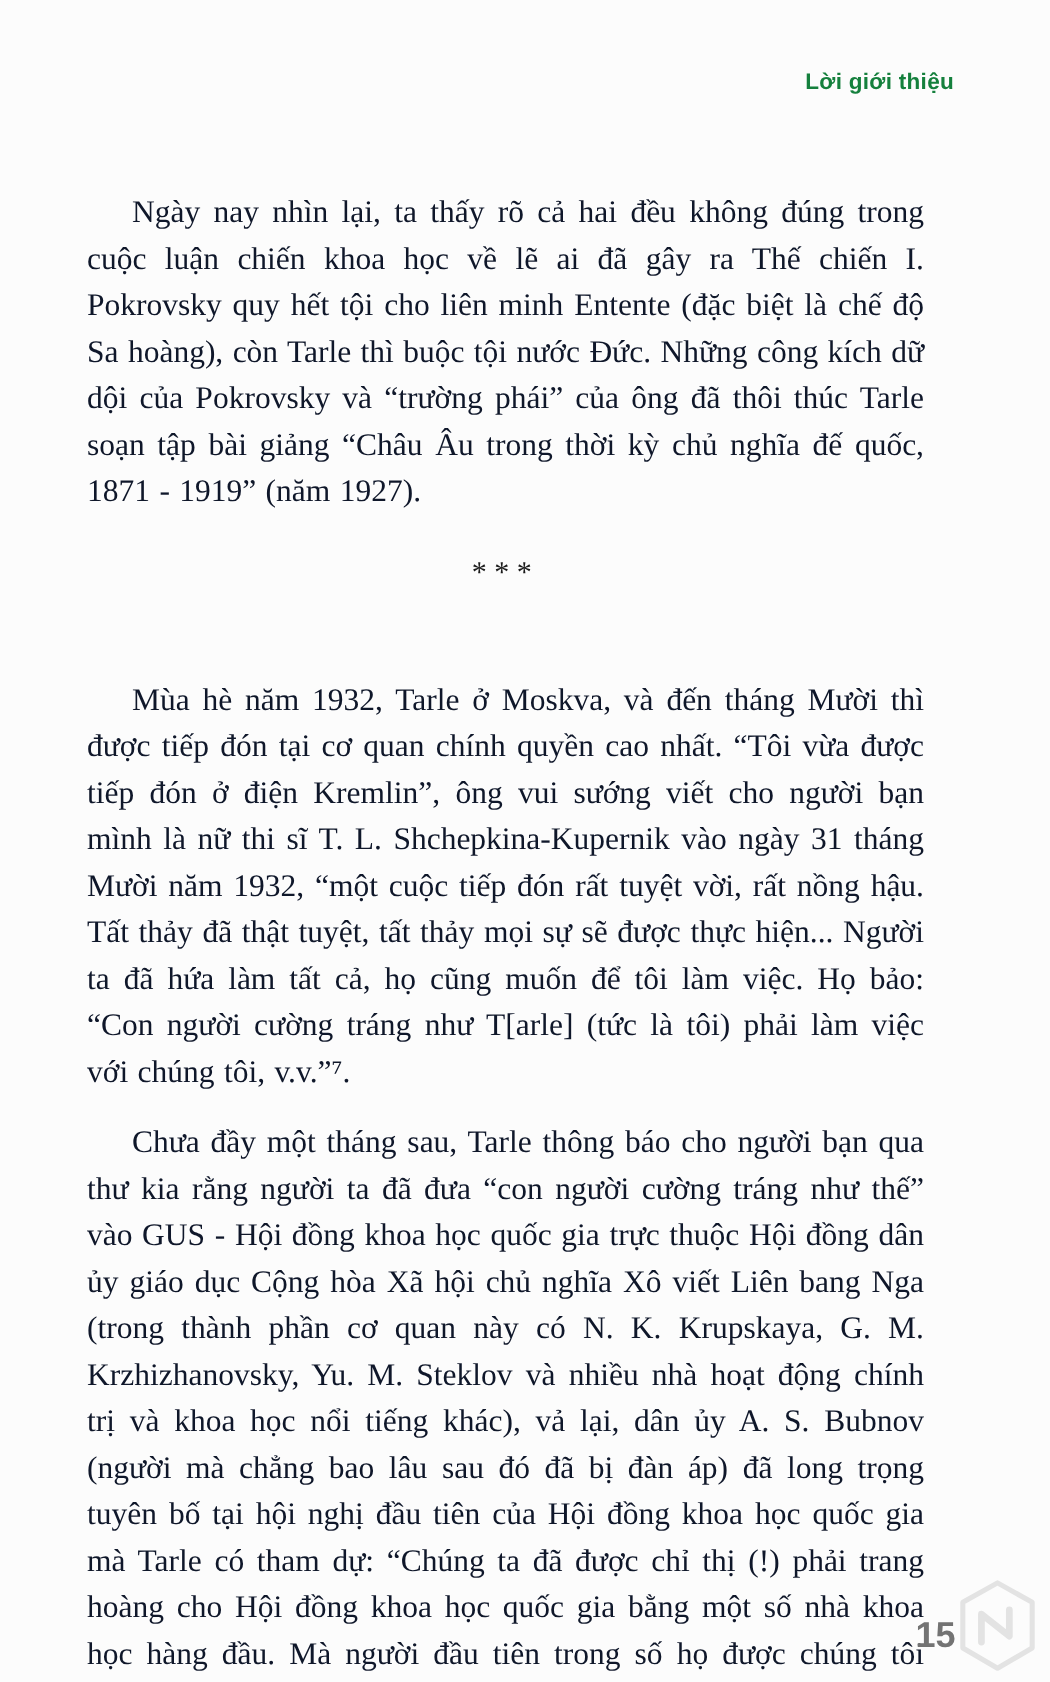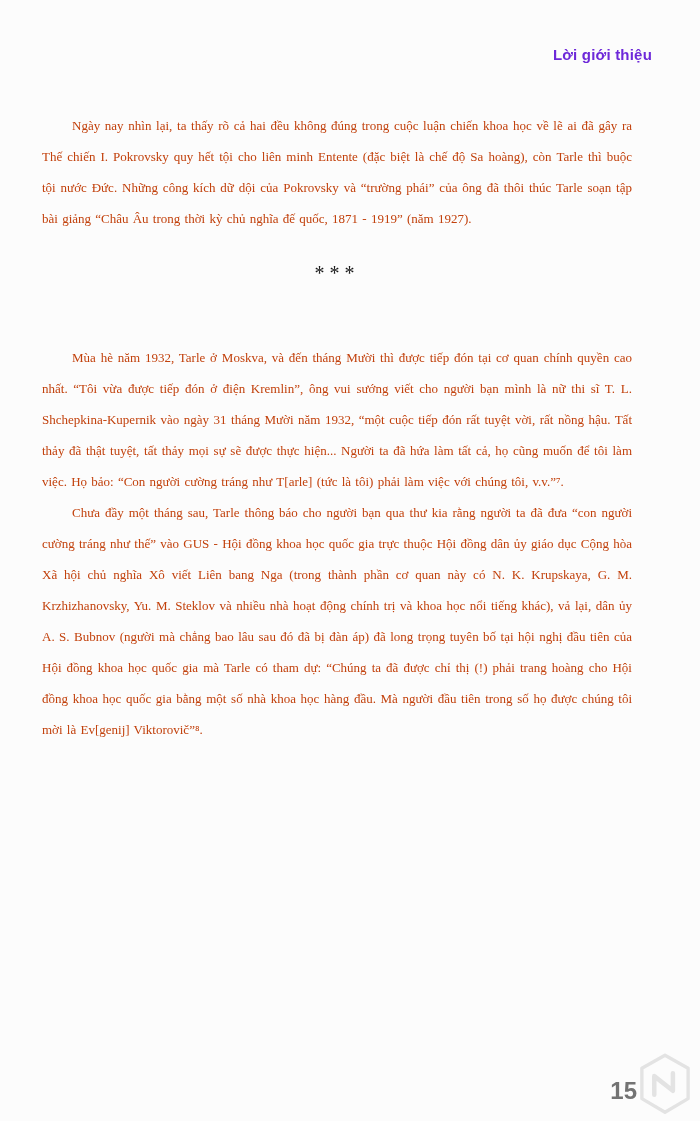--- a/index.html
+++ b/index.html
@@ -15,40 +15,40 @@
     font-family: "Liberation Serif", "DejaVu Serif", serif;
     color: #1c1c1c;
   }
   .page {
     position: absolute;
     inset: 0;
   }
   .running-header {
     position: absolute;
     top: 46px;
-    right: 48px;
+    right: 64px;
     font-family: "Liberation Sans", "DejaVu Sans", sans-serif;
     font-size: 15px;
     font-weight: 700;
     letter-spacing: 0.2px;
-    color: #6d28d9;
+    color: #15803d;
   }
   .text-block {
     position: absolute;
     left: 42px;
     top: 110px;
     width: 590px;
   }
   .para {
-    margin: 0;
-    font-size: 13px;
+    margin: 16px;
+    font-size: 21px;
     line-height: 31px;
     text-align: justify;
     text-indent: 30px;
-    color: #c2410c;
+    color: #0f172a;
     word-spacing: 1px;
   }
   .separator {
     margin: 24px 0 54px 0;
     text-align: center;
     font-size: 20px;
     letter-spacing: 5px;
     line-height: 30px;
     color: #1b1b1b;
     text-indent: 0;

